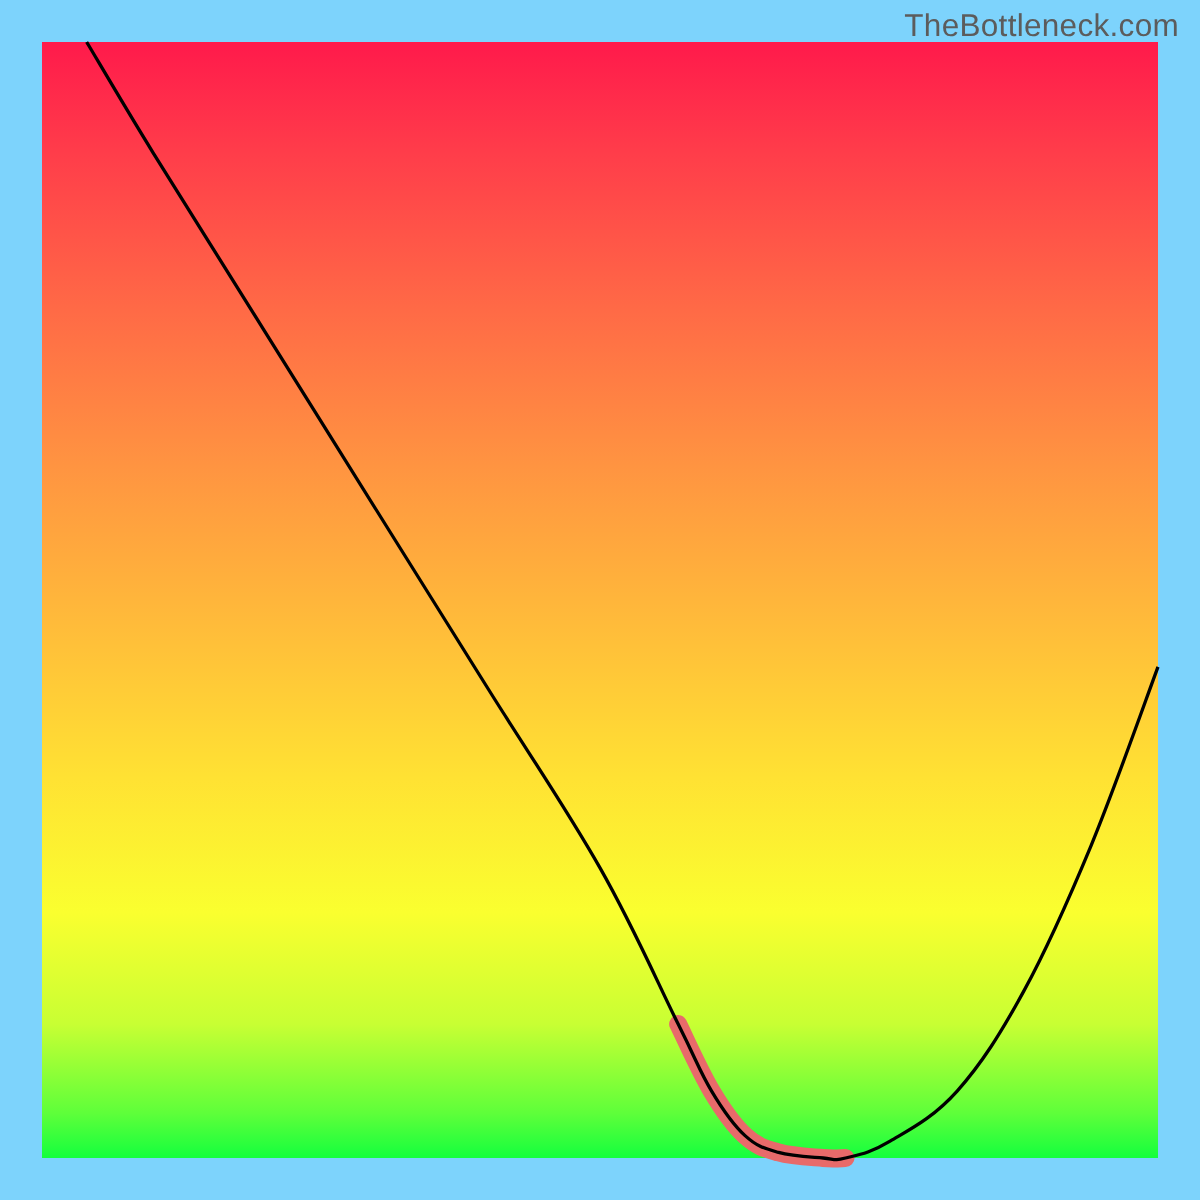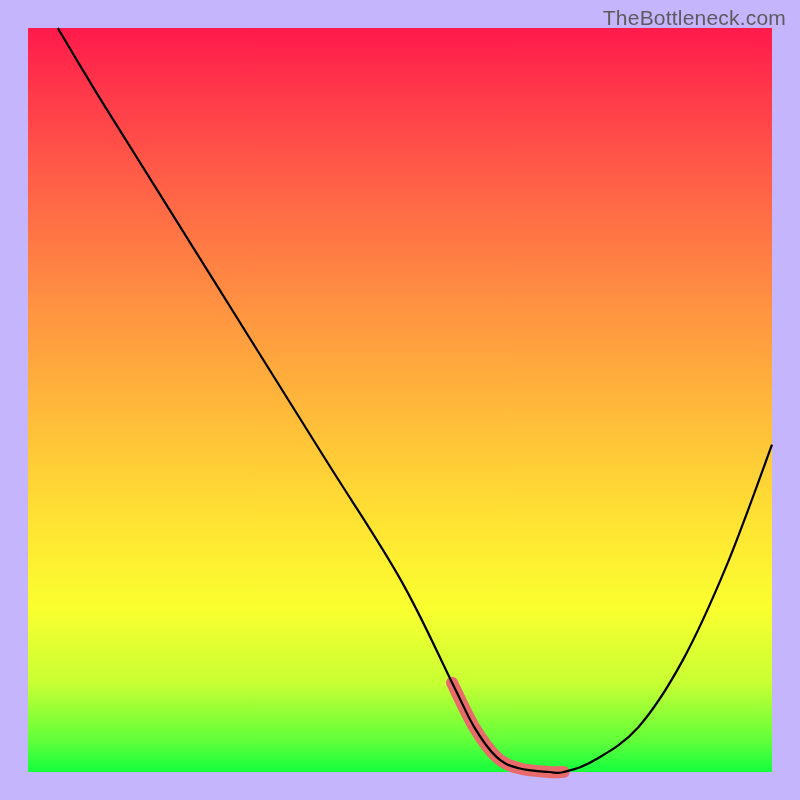--- a/index.html
+++ b/index.html
@@ -8,21 +8,21 @@
     width: 800px;
     height: 800px;
     background: #000;
     font-family: Arial, Helvetica, sans-serif;
     overflow: hidden;
   }
   .frame {
     position: relative;
     width: 800px;
     height: 800px;
-    background: #c4b5fd;
+    background: #7dd3fc;
   }
   .plot-area {
     position: absolute;
     left: 28px;
     top: 28px;
     width: 744px;
     height: 744px;
     background: linear-gradient(to bottom,
       #ff1a4b 0%,
       #ff3d4a 10%,

